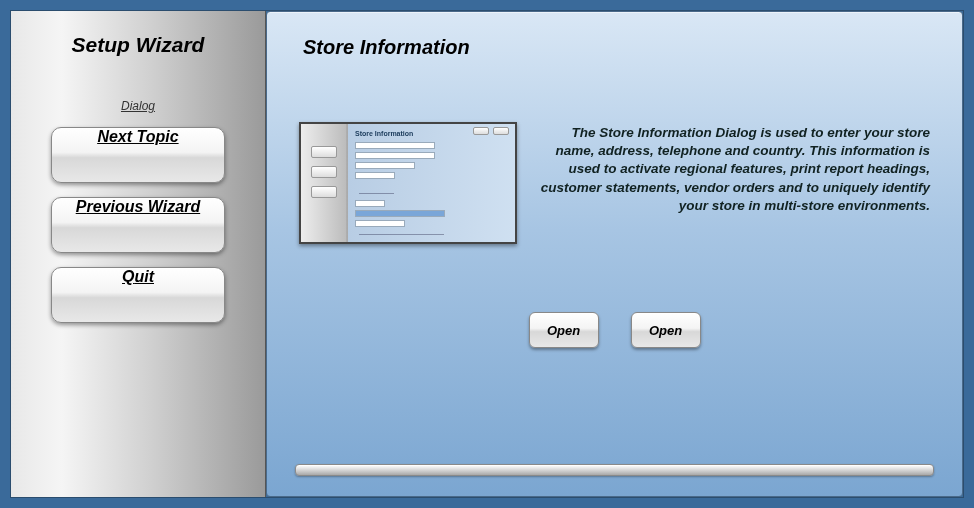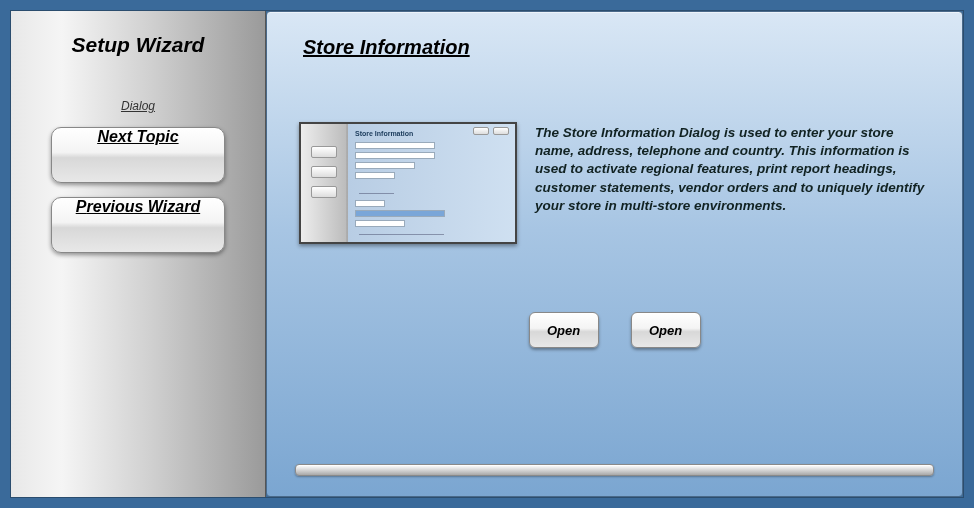--- a/index.html
+++ b/index.html
@@ -77,29 +77,29 @@
     position: absolute;
     top: 0;
     left: 0;
     right: 0;
     bottom: 0;
     background: linear-gradient(to bottom, #d9e7f5 0%, #a7c5e3 45%, #7ba6d1 100%);
     border: 1px solid #4a6a8a;
     border-radius: 4px;
     box-shadow: inset 0 1px 0 rgba(255,255,255,0.5);
     padding: 16px 10px 18px 22px;
-    text-decoration: underline;
   }
   .content-area {
     position: absolute;
     top: 110px;
     left: 32px;
     right: 32px;
     display: flex;
     gap: 18px;
+    text-align: right;
   }
   .thumb {
     width: 218px;
     height: 122px;
     flex-shrink: 0;
     border: 2px solid #444;
     background: linear-gradient(to right, #e0e0e0 0%, #c8c8c8 18%, #a8a8a8 22%, #b8cde4 22%, #cfe0f1 100%);
     position: relative;
     overflow: hidden;
     box-shadow: 0 2px 4px rgba(0,0,0,0.4);
@@ -189,20 +189,23 @@
     <div class="options-link">Dialog</div>
 
     <div class="side-btn">
       <span><span class="ul">N</span><span>ext Topic</span></span>
     </div>
 
     <div class="side-btn">
       <span><span class="ul">P</span><span>revious Wizard</span></span>
     </div>
 
+    <div class="side-btn">
+      <span><span class="ul">Q</span><span>uit</span></span>
+    </div>
   </div>
 
   <div class="main">
     <div class="content-panel">
       <div class="main-title">Store Information</div>
 
       <div class="content-area">
         <div class="thumb">
           <div class="thumb-title">Store Information</div>
           <div class="thumb-btn" style="top:22px"></div>

